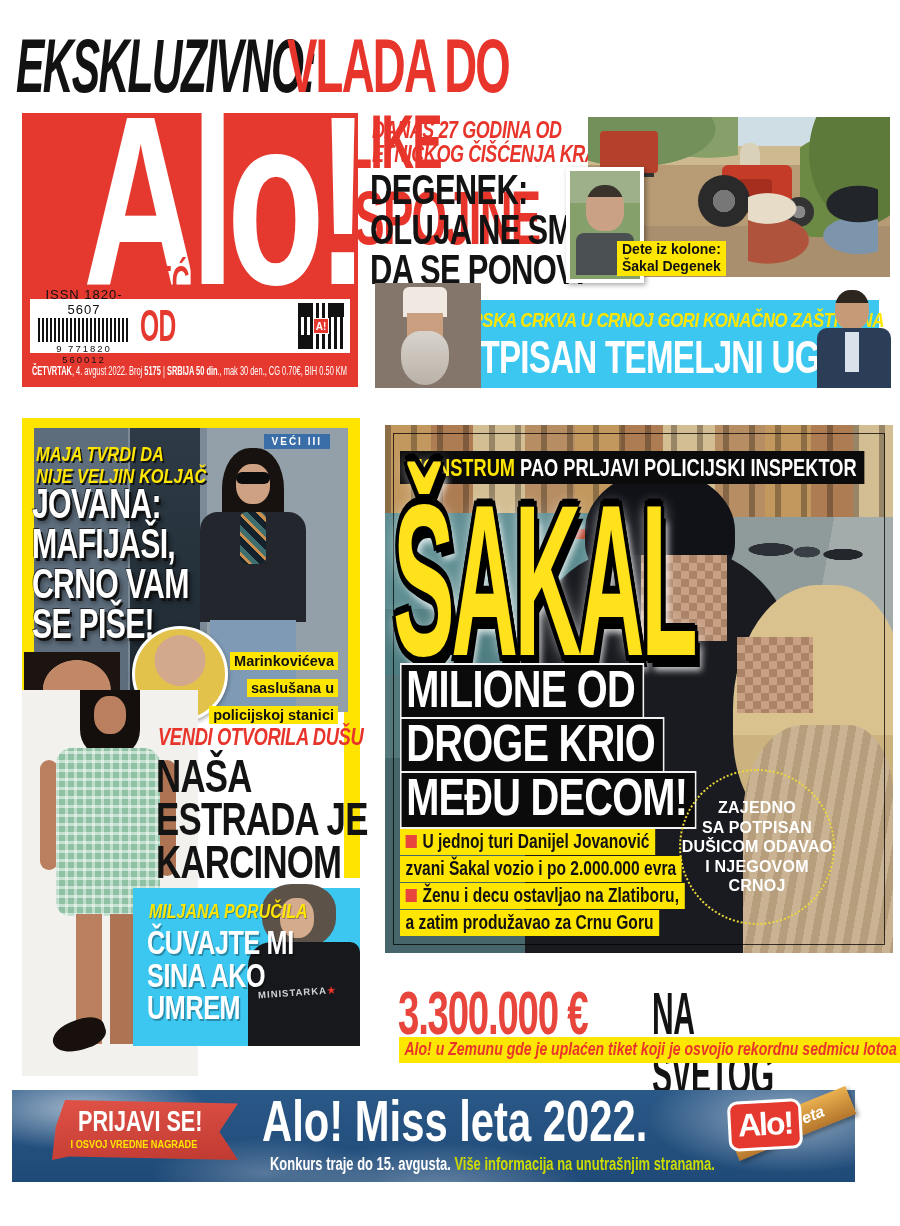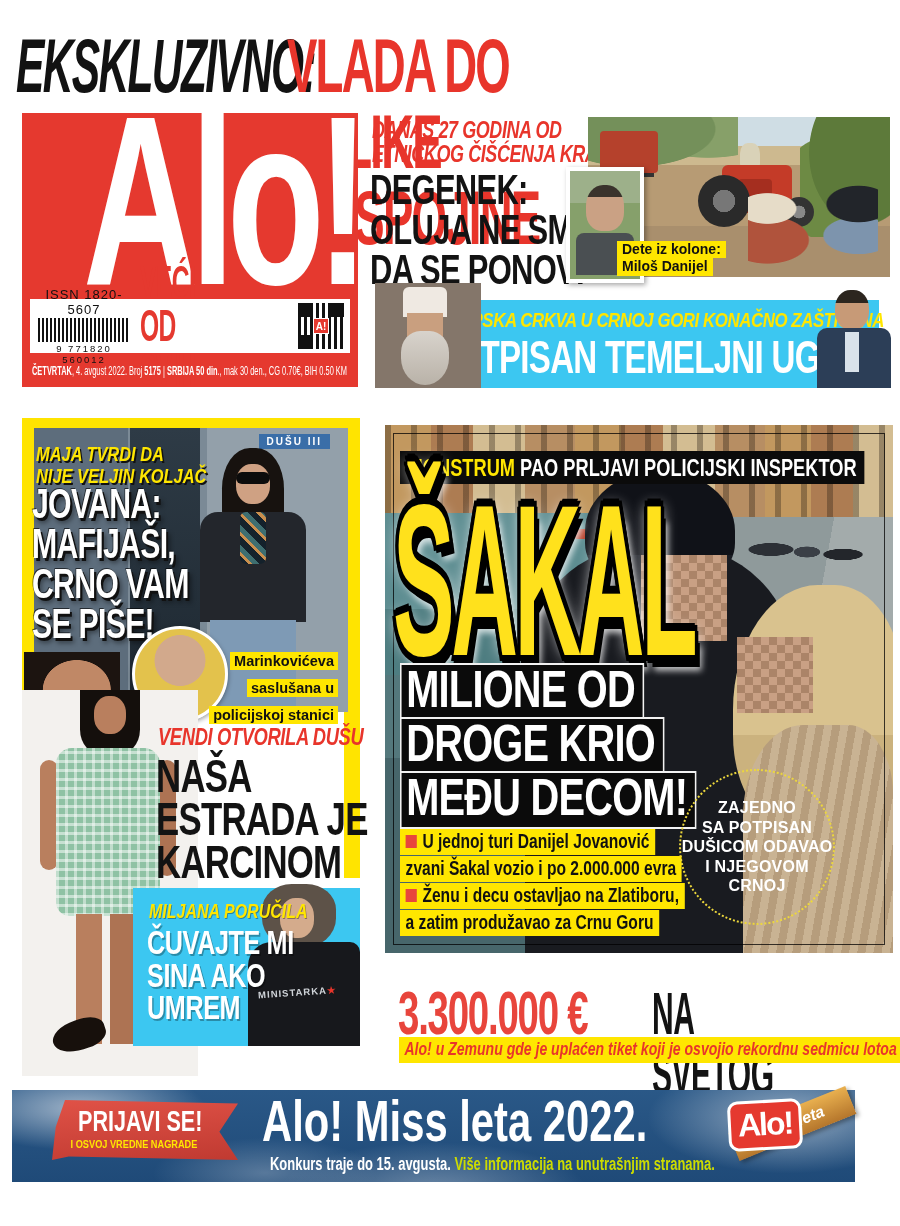--- a/index.html
+++ b/index.html
@@ -289,42 +289,42 @@
       <div class="tr-wheel-sm"></div>
     </div>
     <div class="deg-people"></div>
   </div>
   <div class="abs deg-inset">
     <div class="deg-face"></div>
     <div class="deg-shirt"></div>
   </div>
   <div class="abs deg-cap">
     <span>Dete iz kolone:</span>
-    <span>Miloš Danijel</span>
+    <span>Šakal Degenek</span>
   </div>
 
   <div class="abs church">
     <div class="church-kick">SRPSKA CRKVA U CRNOJ GORI KONAČNO ZAŠTIĆENA</div>
     <div class="church-head">POTPISAN TEMELJNI UGOVOR</div>
     <div class="abs priest">
       <div class="priest-hat"></div>
       <div class="priest-face"></div>
       <div class="priest-beard"></div>
     </div>
     <div class="abs suitman">
       <div class="sm-head"></div>
       <div class="sm-body"></div>
       <div class="sm-shirt"></div>
     </div>
   </div>
 
   <div class="abs jov">
     <div class="jov-photo">
       <div class="jov-door"></div>
-      <div class="jov-sign">DUŠU III</div>
+      <div class="jov-sign">VEĆI III</div>
       <div class="jov-woman">
         <div class="jw-hair"></div>
         <div class="jw-face"></div>
         <div class="jw-glasses"></div>
         <div class="jw-jacket"></div>
         <div class="jw-scarf"></div>
         <div class="jw-jeans"></div>
       </div>
     </div>
     <div class="jov-kick">

